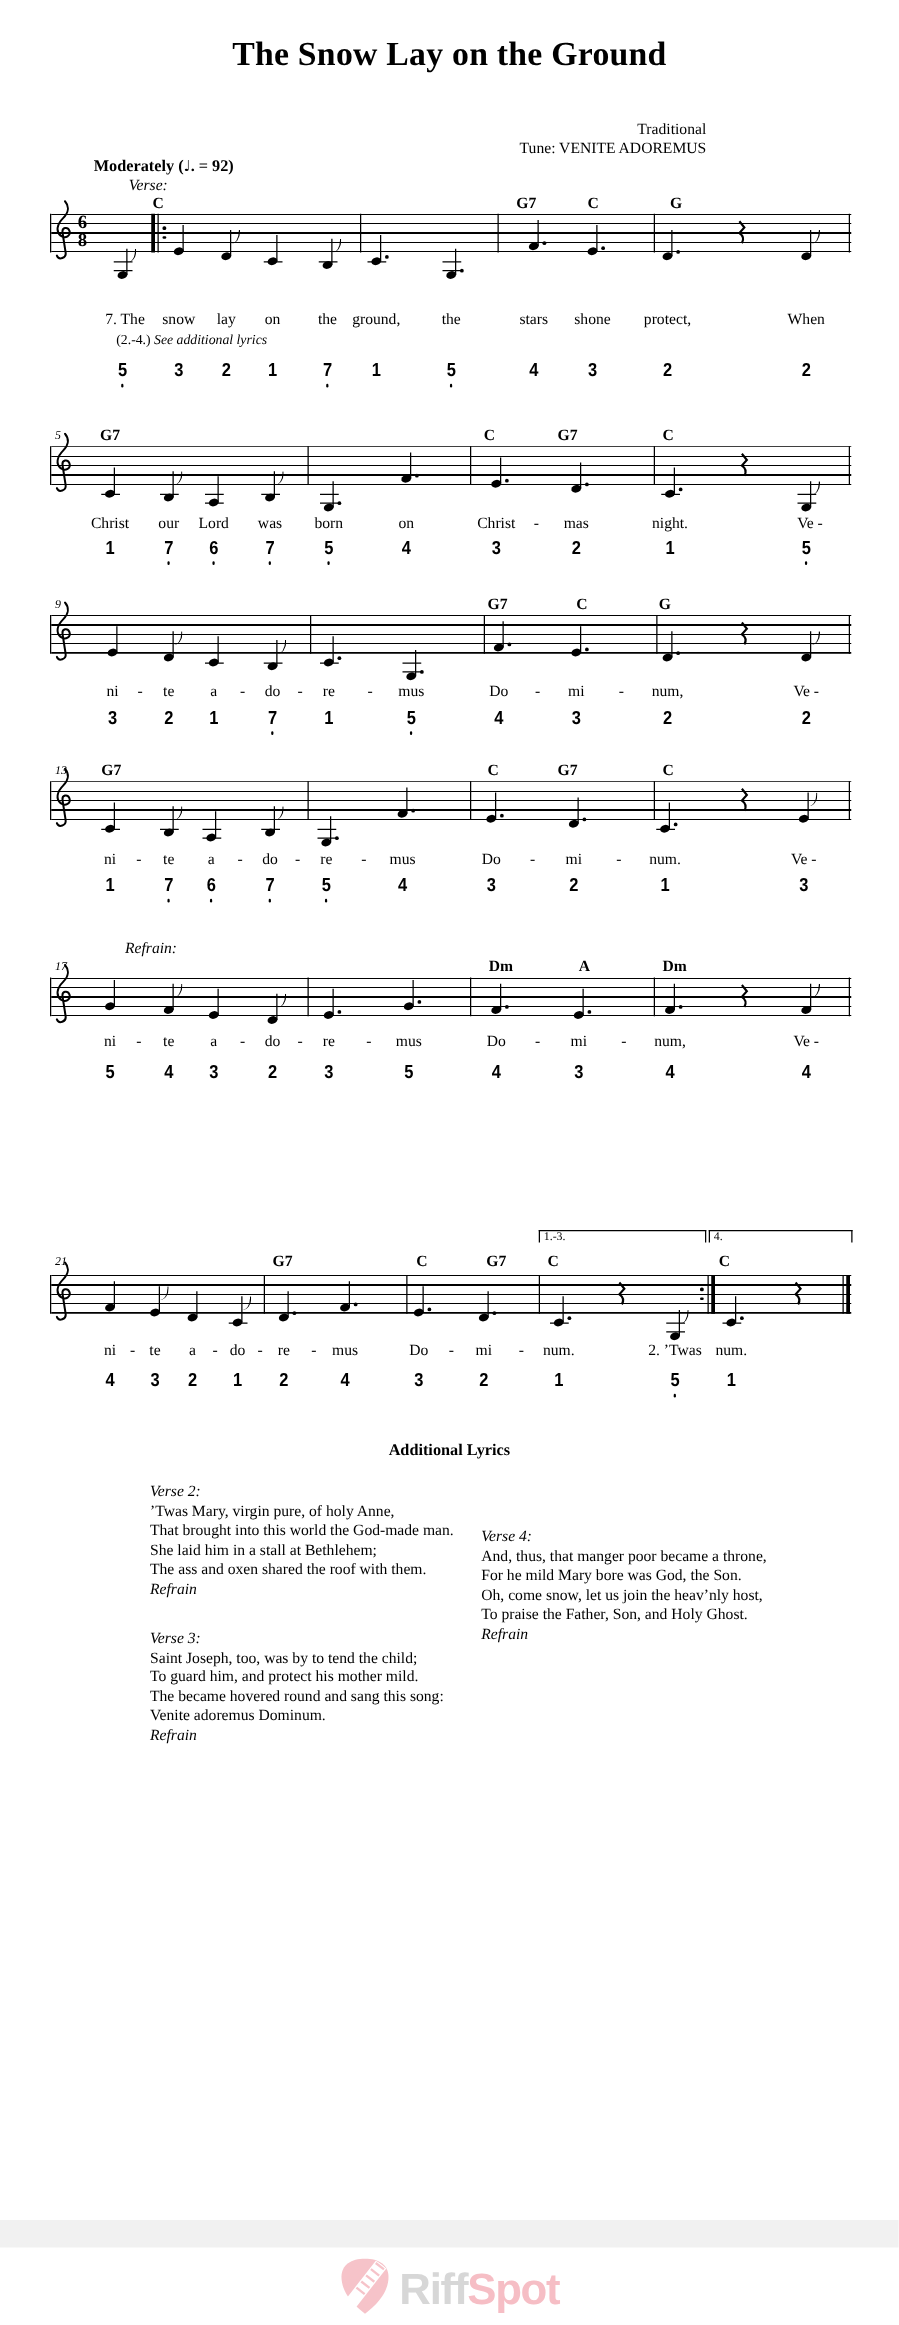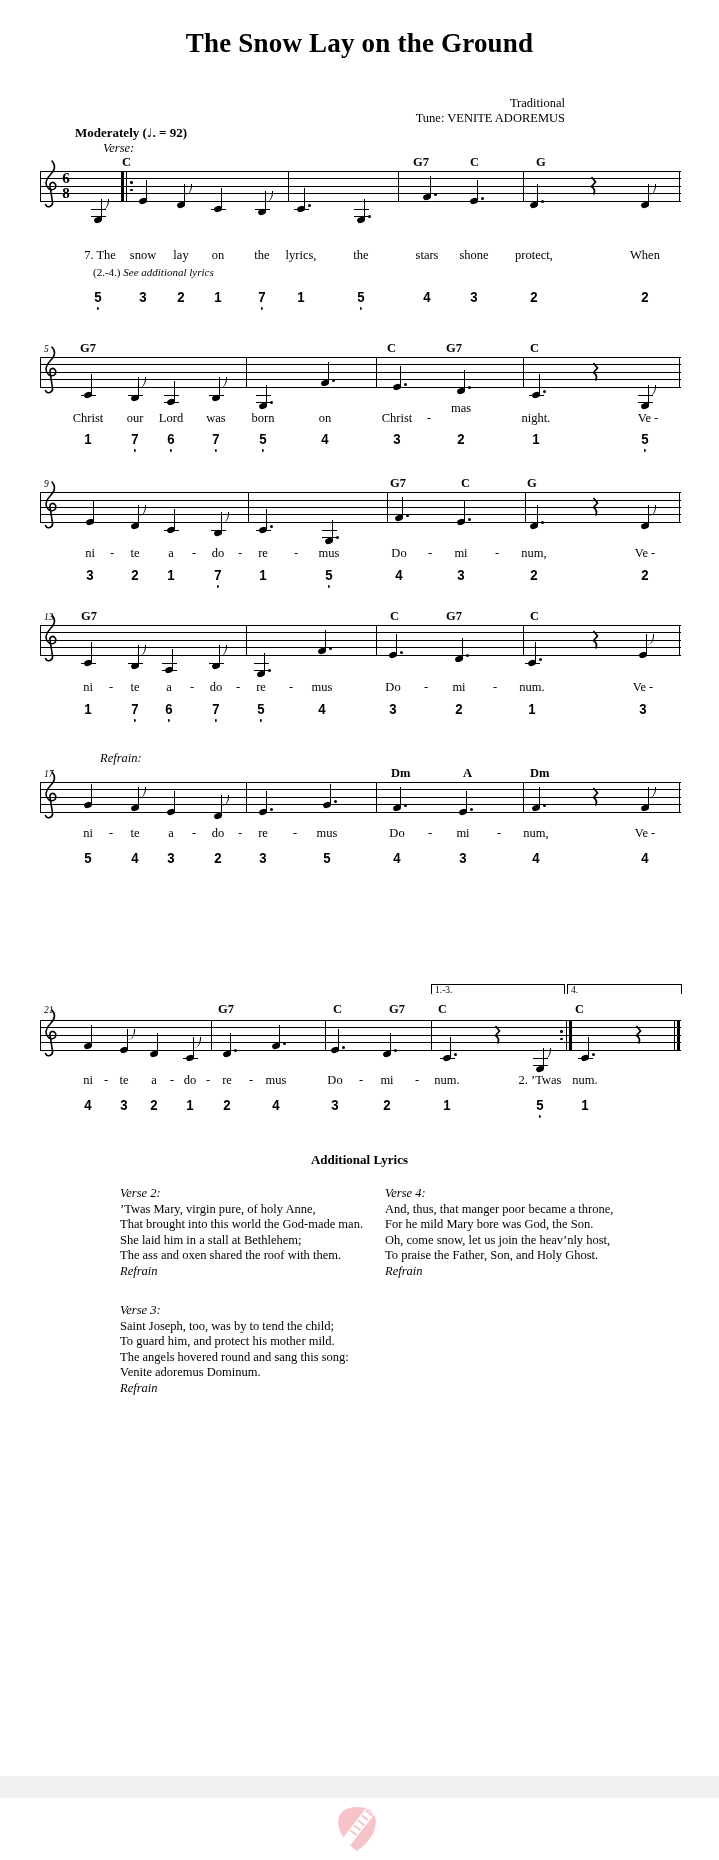--- a/index.html
+++ b/index.html
@@ -127,21 +127,21 @@
     <div class="abs eflag" style="left: 649.4px; top: 183.75px;"></div>
     <div class="abs num" style="left: 645px; top: 288px;">2</div>
     <div class="abs" style="left: 589px; top: 176px; width: 9px; height: 20px;"><svg width="9" height="20" viewBox="0 0 9 20">
         <path d="M2.5 1 L6.5 6 L2.5 10.5 C5.5 12.5 6.5 15 4.5 18.5" fill="none" stroke="#000" stroke-width="1.7"></path>
       </svg></div>
     <div class="abs lyr tok" style="left: 100px; top: 248px;">7. The</div>
     <div class="abs lyr tok" style="left: 143px; top: 248px;">snow</div>
     <div class="abs lyr tok" style="left: 181px; top: 248px;">lay</div>
     <div class="abs lyr tok" style="left: 218px; top: 248px;">on</div>
     <div class="abs lyr tok" style="left: 262px; top: 248px;">the</div>
-    <div class="abs lyr tok" style="left: 301px; top: 248px;">lyrics,</div>
+    <div class="abs lyr tok" style="left: 301px; top: 248px;">ground,</div>
     <div class="abs lyr tok" style="left: 361px; top: 248px;">the</div>
     <div class="abs lyr tok" style="left: 427px; top: 248px;">stars</div>
     <div class="abs lyr tok" style="left: 474px; top: 248px;">shone</div>
     <div class="abs lyr tok" style="left: 534px; top: 248px;">protect,</div>
     <div class="abs lyr tok" style="left: 645px; top: 248px;">When</div>
     <div class="abs sub" style="left: 93px; top: 266px;"><span>(2.-4.) </span><i>See additional lyrics</i></div>
     <div class="abs mnum" style="left: 44px; top: 344px;">5</div>
     <div class="abs chord" style="left: 80px; top: 341px;">G7</div>
     <div class="abs chord" style="left: 387px; top: 341px;">C</div>
     <div class="abs chord" style="left: 446px; top: 341px;">G7</div>
@@ -206,21 +206,21 @@
         <path d="M2.5 1 L6.5 6 L2.5 10.5 C5.5 12.5 6.5 15 4.5 18.5" fill="none" stroke="#000" stroke-width="1.7"></path>
       </svg></div>
     <div class="abs lyr tok" style="left: 88px; top: 411px;">Christ</div>
     <div class="abs lyr tok" style="left: 135px; top: 411px;">our</div>
     <div class="abs lyr tok" style="left: 171px; top: 411px;">Lord</div>
     <div class="abs lyr tok" style="left: 216px; top: 411px;">was</div>
     <div class="abs lyr tok" style="left: 263px; top: 411px;">born</div>
     <div class="abs lyr tok" style="left: 325px; top: 411px;">on</div>
     <div class="abs lyr tok" style="left: 397px; top: 411px;">Christ</div>
     <div class="abs lyr tok" style="left: 429px; top: 411px;">-</div>
-    <div class="abs lyr tok" style="left: 461px; top: 401px; font-family: Liberation Serif, serif;">mas</div>
+    <div class="abs lyr tok" style="left: 461px; top: 411px; font-family: Liberation Serif, serif;">mas</div>
     <div class="abs lyr tok" style="left: 536px; top: 411px;">night.</div>
     <div class="abs lyr tok" style="left: 648px; top: 411px;">Ve -</div>
     <div class="abs mnum" style="left: 44px; top: 479px;">9</div>
     <div class="abs chord" style="left: 390px; top: 476px;">G7</div>
     <div class="abs chord" style="left: 461px; top: 476px;">C</div>
     <div class="abs chord" style="left: 527px; top: 476px;">G</div>
     <div class="abs staff" style="left: 40px; top: 492px; width: 640px;"></div>
     <div class="abs" style="left: 41px; top: 481px; width: 18px; height: 53px;"><svg width="18" height="53" viewBox="0 0 18 53">
         <path d="M11 1 C14.5 5 14 10 9.5 14.5 C4.5 19.5 3.5 25 7.5 28.5 C11.5 31.5 16 28.5 14.5 24.5 C13 21 8.5 22 9 26 L11.5 42 C12.2 46.5 6 48.5 4.5 44.5" fill="none" stroke="#000" stroke-width="1.6" stroke-linecap="round"></path>
       </svg></div>
@@ -543,26 +543,26 @@
         <div>’Twas Mary, virgin pure, of holy Anne,</div>
         <div>That brought into this world the God-made man.</div>
         <div>She laid him in a stall at Bethlehem;</div>
         <div>The ass and oxen shared the roof with them.</div>
         <div class="vtitle">Refrain</div>
       </div>
       <div class="vblock">
         <div class="vtitle">Verse 3:</div>
         <div>Saint Joseph, too, was by to tend the child;</div>
         <div>To guard him, and protect his mother mild.</div>
-        <div>The angels hovered round and sang this song:</div>
+        <div>The became hovered round and sang this song:</div>
         <div>Venite adoremus Dominum.</div>
         <div class="vtitle">Refrain</div>
       </div>
     </div>
-    <div class="abs alcol" style="left: 385px;">
+    <div class="abs alcol" style="left: 385px; margin-top: 36px;">
       <div class="vblock">
         <div class="vtitle">Verse 4:</div>
         <div>And, thus, that manger poor became a throne,</div>
         <div>For he mild Mary bore was God, the Son.</div>
         <div>Oh, come snow, let us join the heav’nly host,</div>
         <div>To praise the Father, Son, and Holy Ghost.</div>
         <div class="vtitle">Refrain</div>
       </div>
     </div>
   </div>
@@ -579,14 +579,14 @@
       <path d="M20 43 C9 35 2 25 2 15 C2 5.5 9.5 1 20 1 C30.5 1 38 5.5 38 15 C38 25 31 35 20 43 Z" fill="#f6c3c9"></path>
       <g clip-path="url(#pc)" transform="rotate(38 20 22)">
         <rect x="14.5" y="-6" width="10" height="56" fill="#ffffff"></rect>
         <rect x="15.5" y="2" width="8" height="1.8" fill="#f6c3c9"></rect>
         <rect x="15.5" y="8" width="8" height="1.8" fill="#f6c3c9"></rect>
         <rect x="15.5" y="14" width="8" height="1.8" fill="#f6c3c9"></rect>
         <rect x="15.5" y="20" width="8" height="1.8" fill="#f6c3c9"></rect>
         <rect x="15.5" y="26" width="8" height="1.8" fill="#f6c3c9"></rect>
       </g>
     </svg>
-  </span>
+  </span><span class="brand"><span class="riff">Riff</span><span class="spot">Spot</span></span>
 </div>
 
 </body></html>

